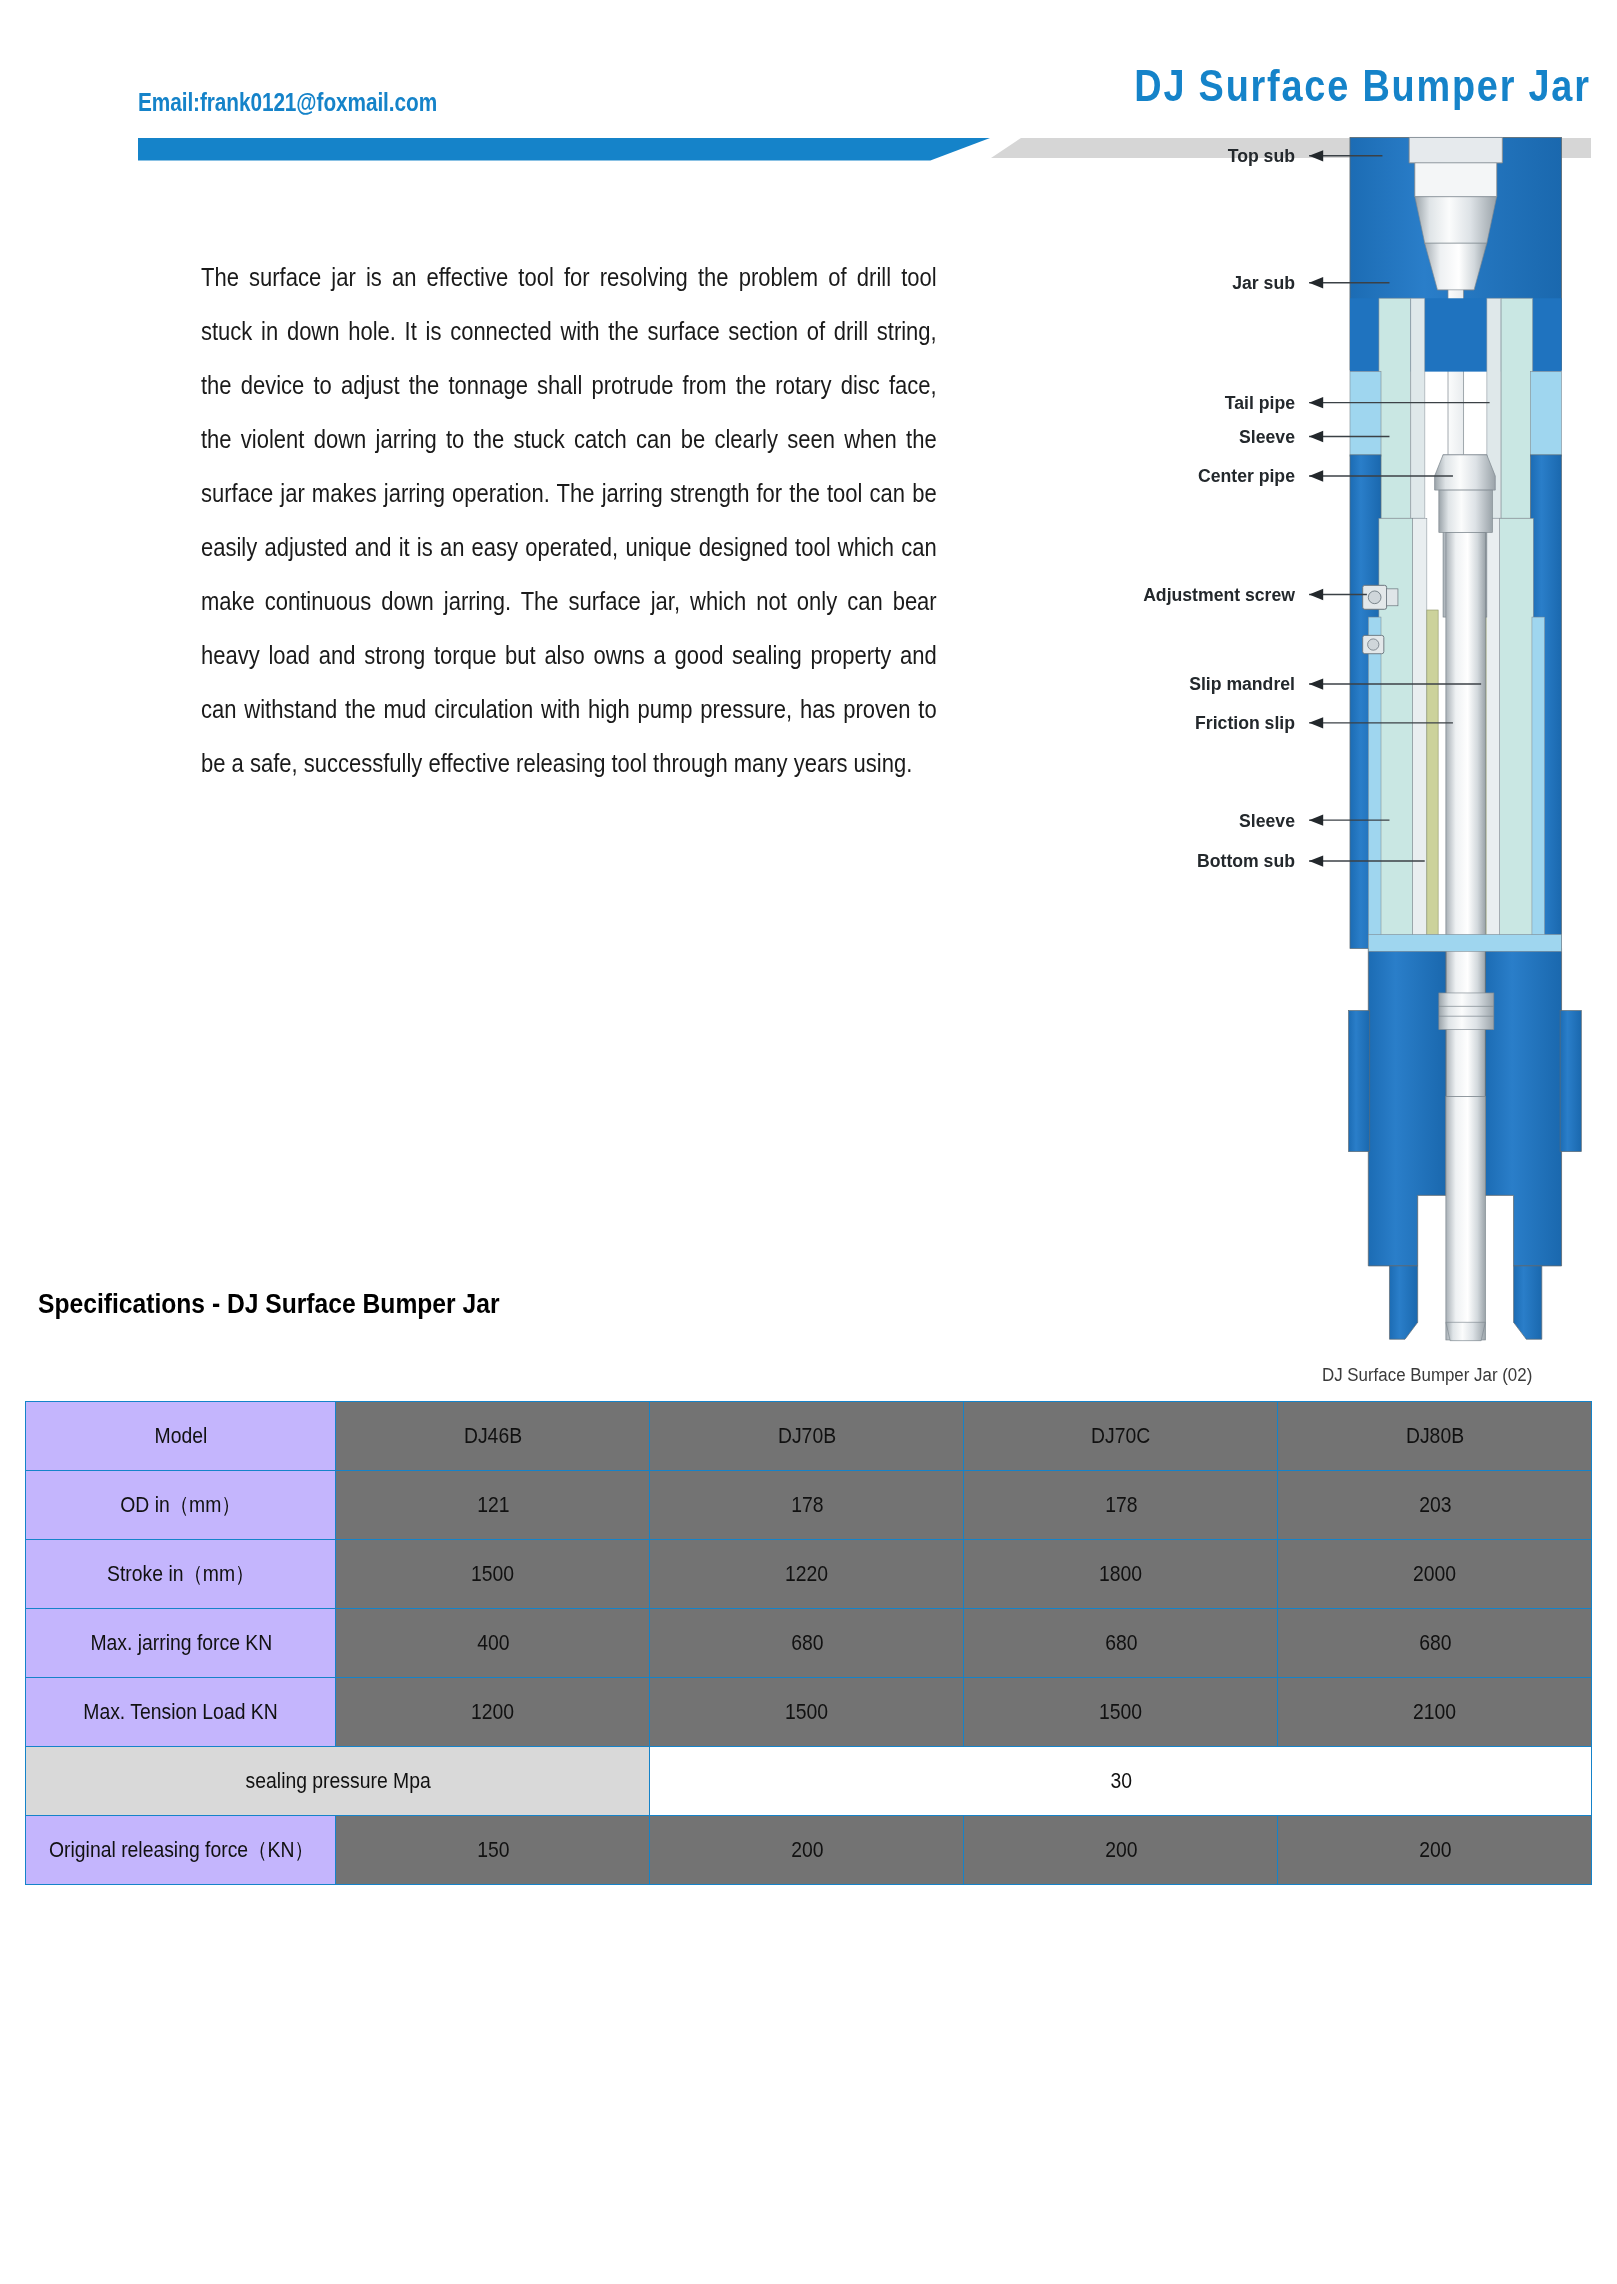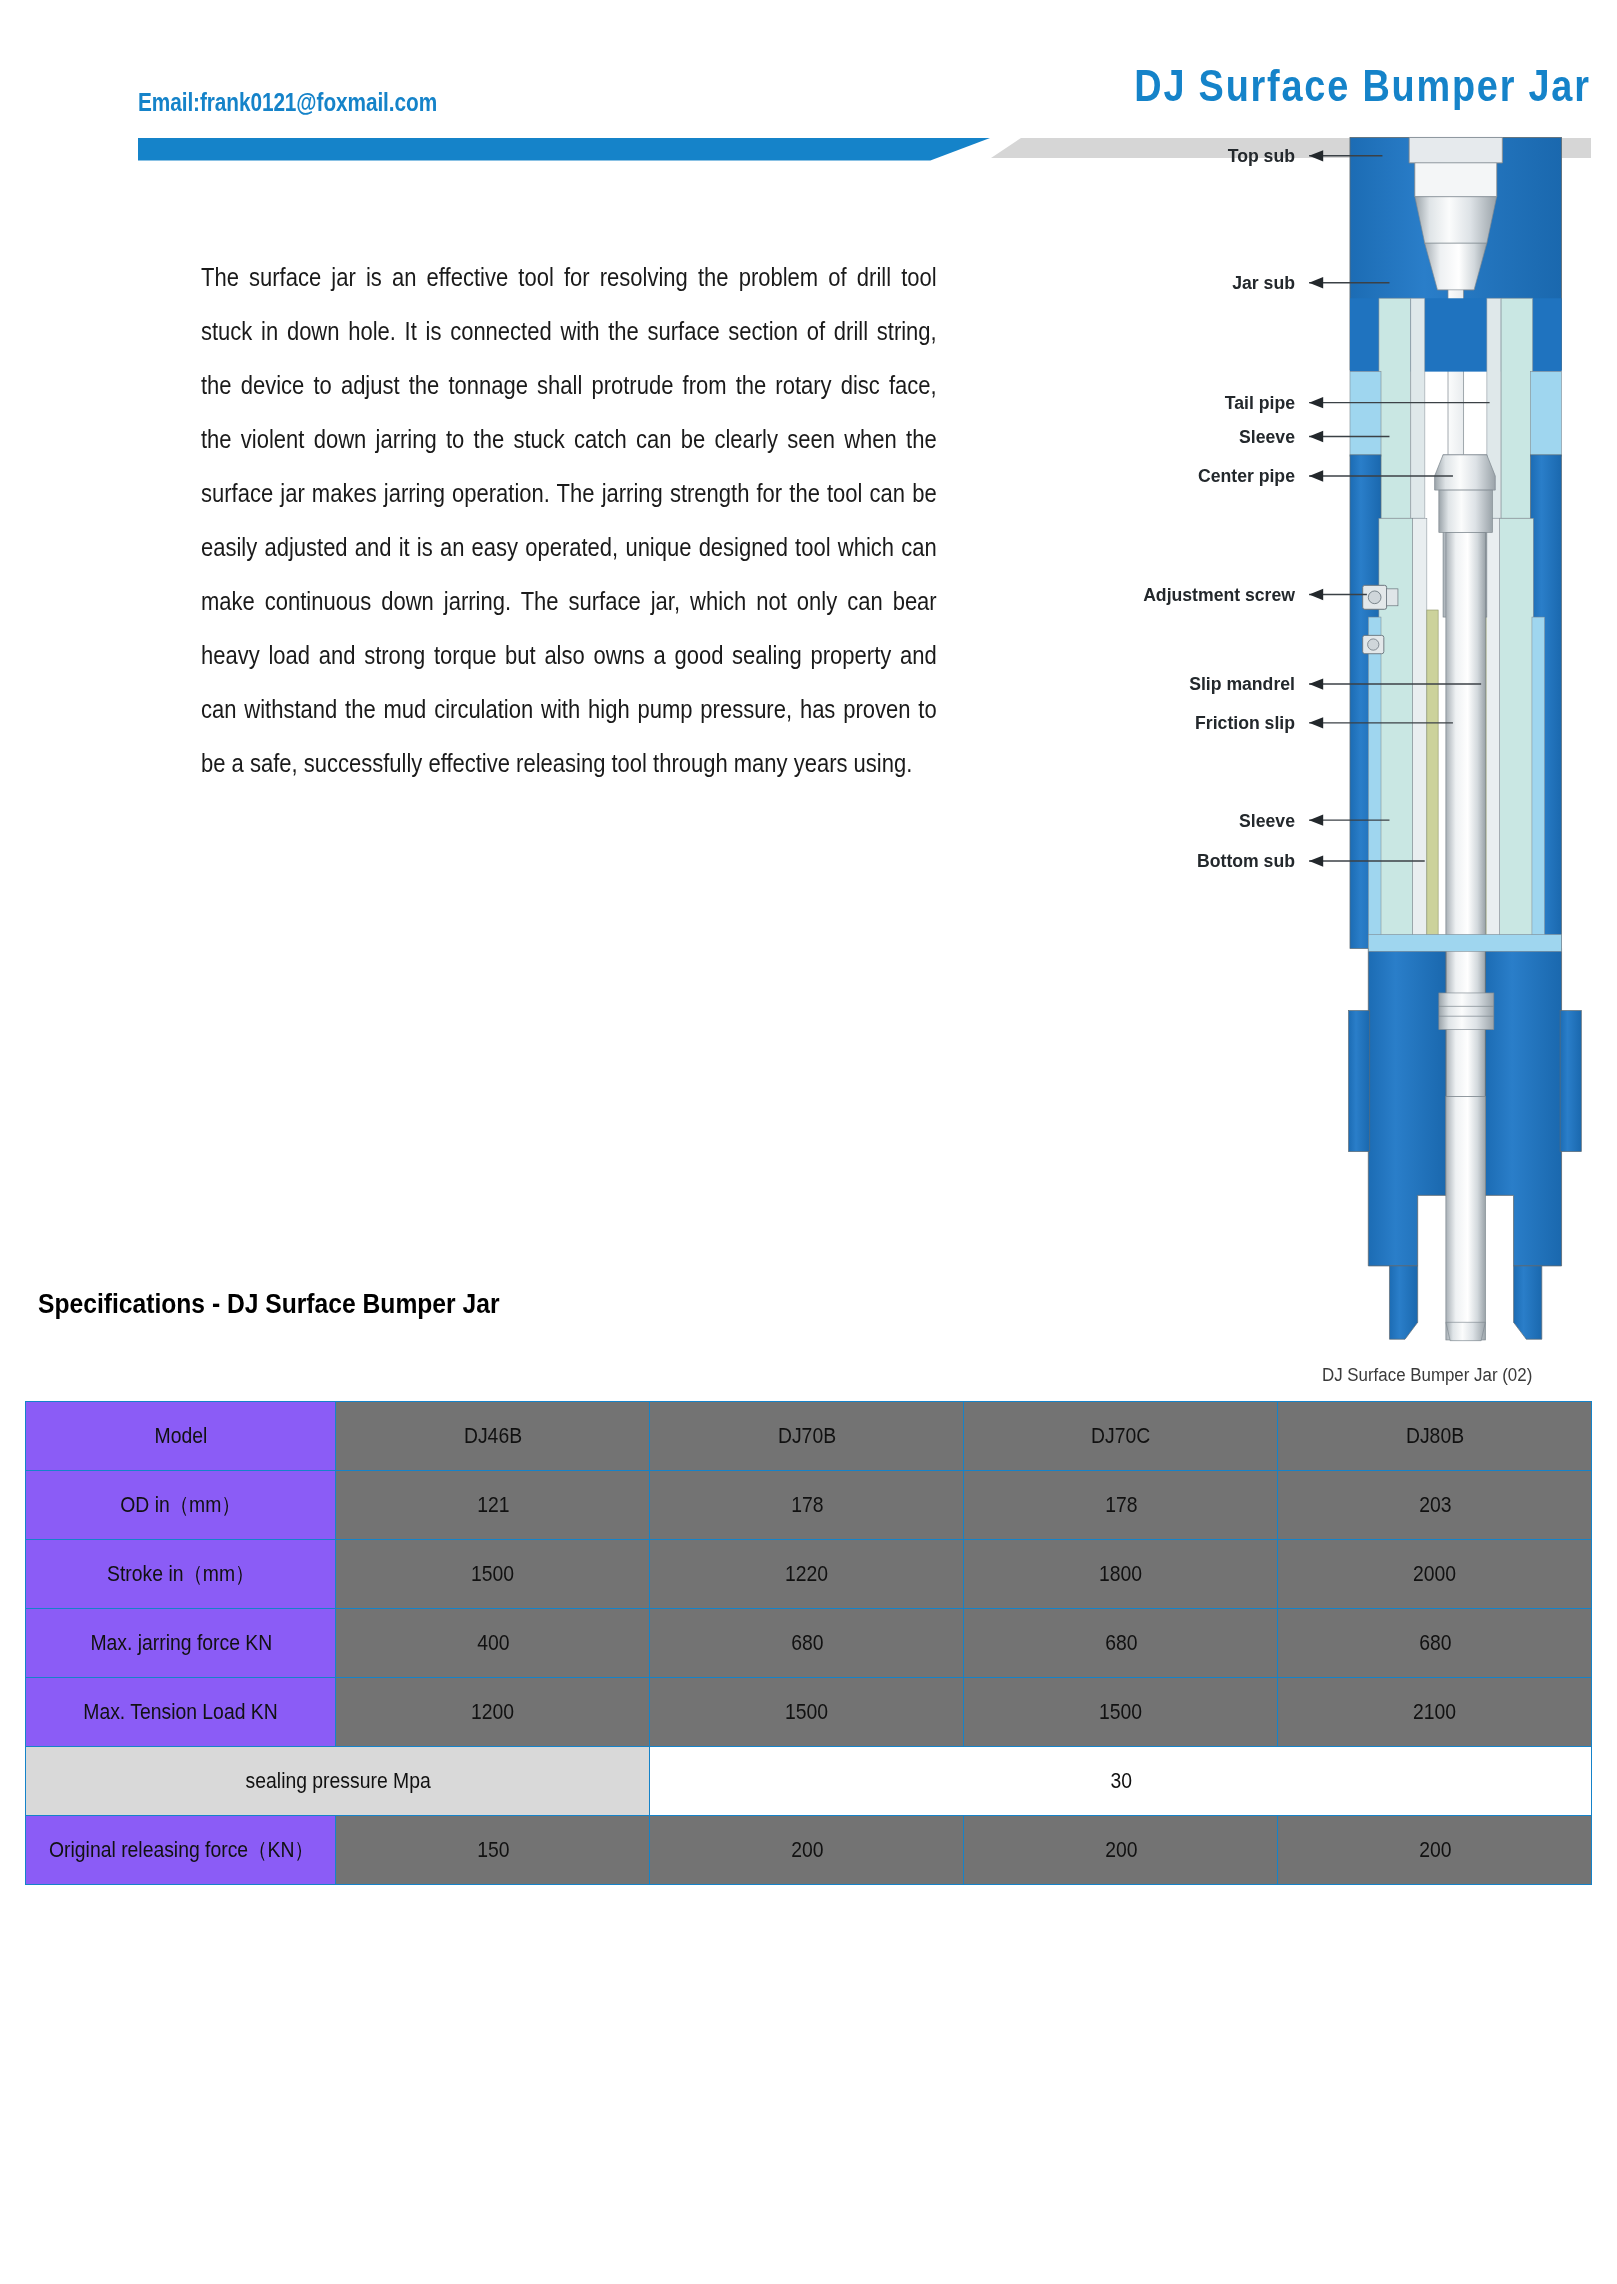--- a/index.html
+++ b/index.html
@@ -139,21 +139,21 @@
     font-weight: 400;
     padding: 0 2.8px;
   }
   table.spec td .cl {
     display: inline-block;
     transform: scaleX(0.88);
     transform-origin: center center;
     white-space: nowrap;
   }
   td.rowlabel {
-    background: #8b5cf6;
+    background: #c4b5fd;
     width: 310px;
   }
   td.datacell { background: #737373; }
   td.merged-label {
     background: #d9d9d9;
     text-align: center;
     margin-left: 6px;
   }
   td.merged-value { background: #ffffff; }
 </style>

